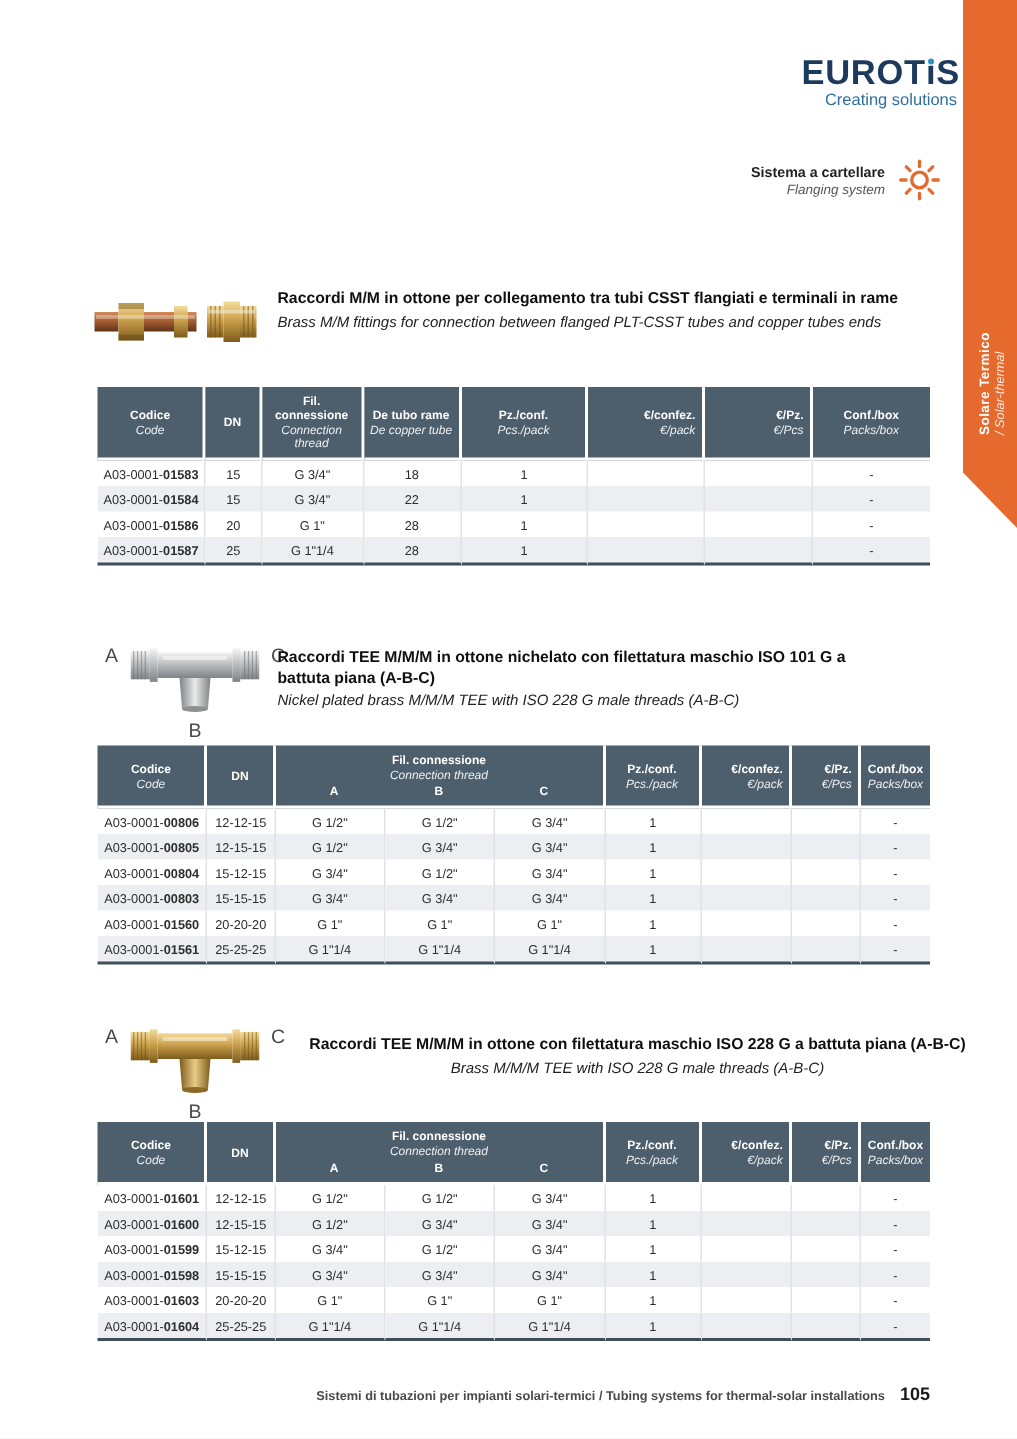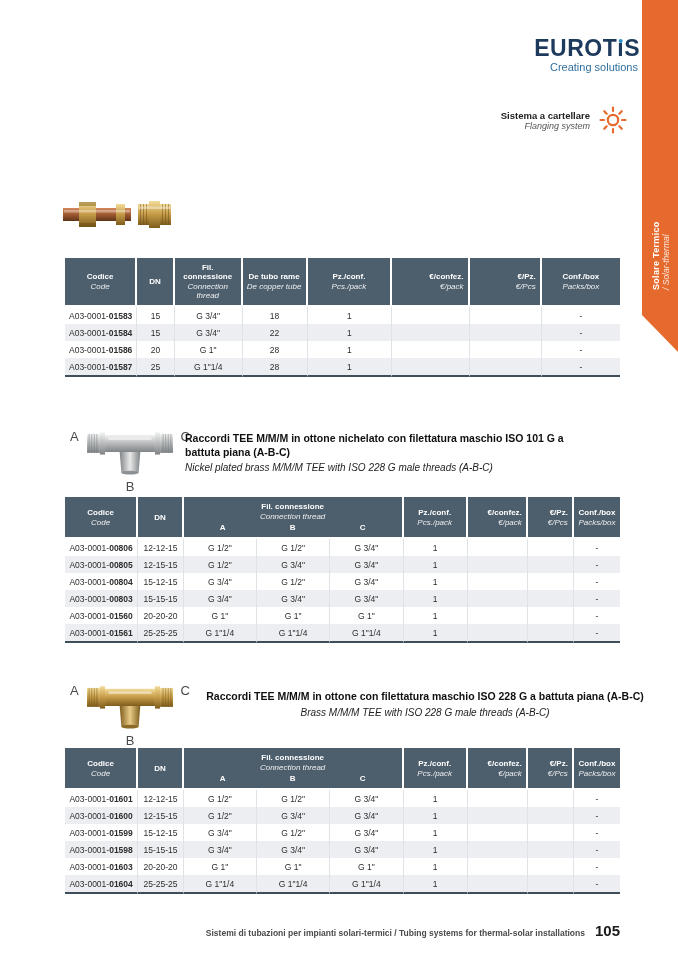--- a/index.html
+++ b/index.html
@@ -73,21 +73,21 @@
   }
   table.prod tbody td:last-child { border-right:none; }
   table.prod tbody tr:nth-child(even) td { background-color:#eceef1; }
   table.prod tbody tr:last-child td { border-bottom:2px solid #3e4e5a;text-align:center; }
   td.code { text-align:left; padding-left:7px; white-space:nowrap; }
   .code-bold { font-weight:bold; }
 
   
   .footer { position:absolute; top:922px; right:58px; display:flex; align-items:baseline; gap:10px; }
   .footer-text { font-size:8.5px; color:#4a4a4a;font-weight:bold; }
-  .footer-page { font-size:15px; font-weight:bold; color:#1a1a1a; }
+  .footer-page { font-size:12px; font-weight:bold; color:#1a1a1a; }
 </style>
 </head>
 <body>
 
 <svg width="0" height="0" style="position:absolute" aria-hidden="true">
   <defs>
     <linearGradient id="gBrassV" x1="0" y1="0" x2="0" y2="1">
       <stop offset="0" stop-color="#f3dc9a"></stop>
         <stop offset="0.45" stop-color="#caa04c"></stop>
         <stop offset="1" stop-color="#7e5c1c"></stop>
@@ -166,20 +166,24 @@
           <line x1="83.5" y1="15" x2="83.5" y2="36"></line>
           <line x1="86.5" y1="15" x2="86.5" y2="36"></line>
         <line x1="102.5" y1="15" x2="102.5" y2="36"></line>
           <line x1="105.5" y1="15" x2="105.5" y2="36"></line>
           <line x1="108.5" y1="15" x2="108.5" y2="36"></line>
       </g>
       <rect x="4" y="21" width="66" height="2.5" fill="#ffffff" opacity=".35"></rect>
       <rect x="79" y="17.5" width="31" height="2.5" fill="#ffffff" opacity=".4"></rect>
     </svg>
   </div>
+  <div class="sec-title nowrap" style="top:193px; width:450px;">
+    <div>Raccordi M/M in ottone per collegamento tra tubi CSST flangiati e terminali in rame</div>
+    <div class="sec-sub nowrap">Brass M/M fittings for connection between flanged PLT-CSST tubes and copper tubes ends</div>
+  </div>
   <table class="prod" style="top:258px;">
       <colgroup>
         <col style="width: 13%;">
         <col style="width: 6.8%;">
         <col style="width: 12.2%;">
         <col style="width: 11.7%;">
         <col style="width: 15.3%;">
         <col style="width: 13.9%;">
         <col style="width: 13%;">
         <col style="width: 14.1%;">

